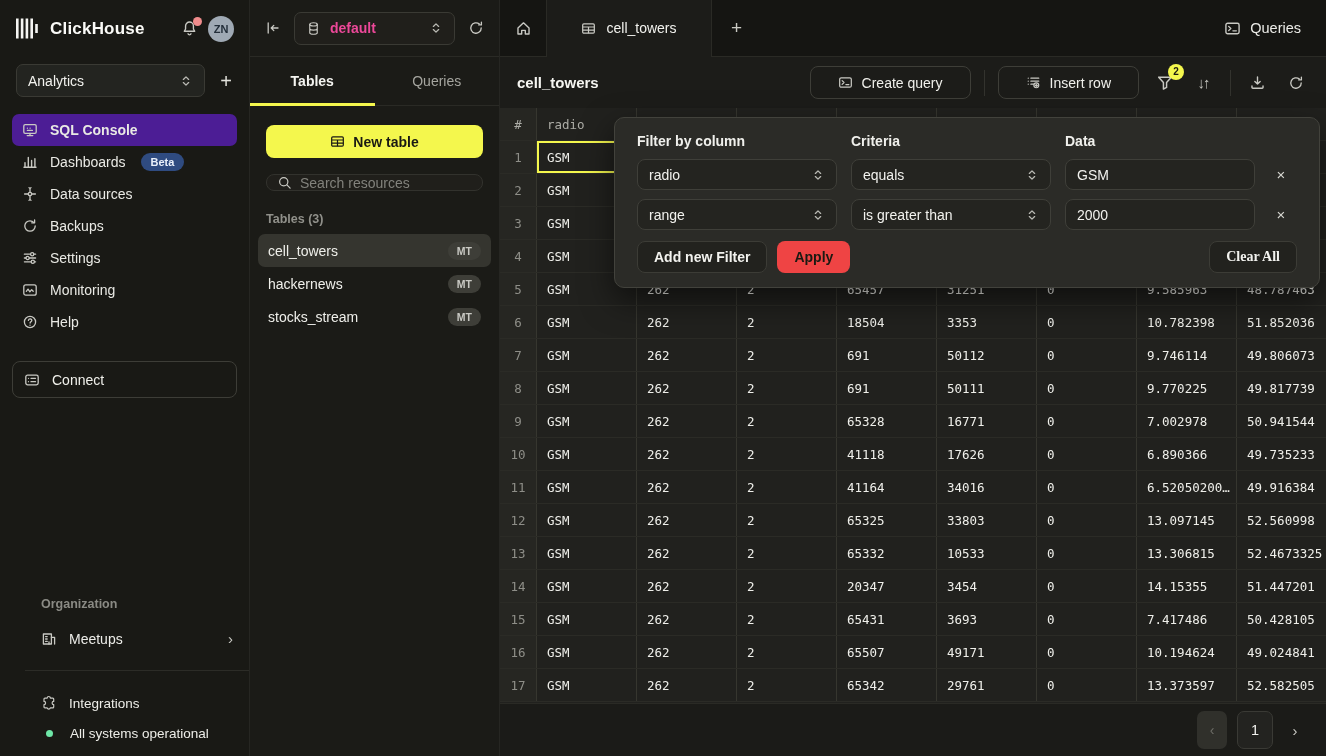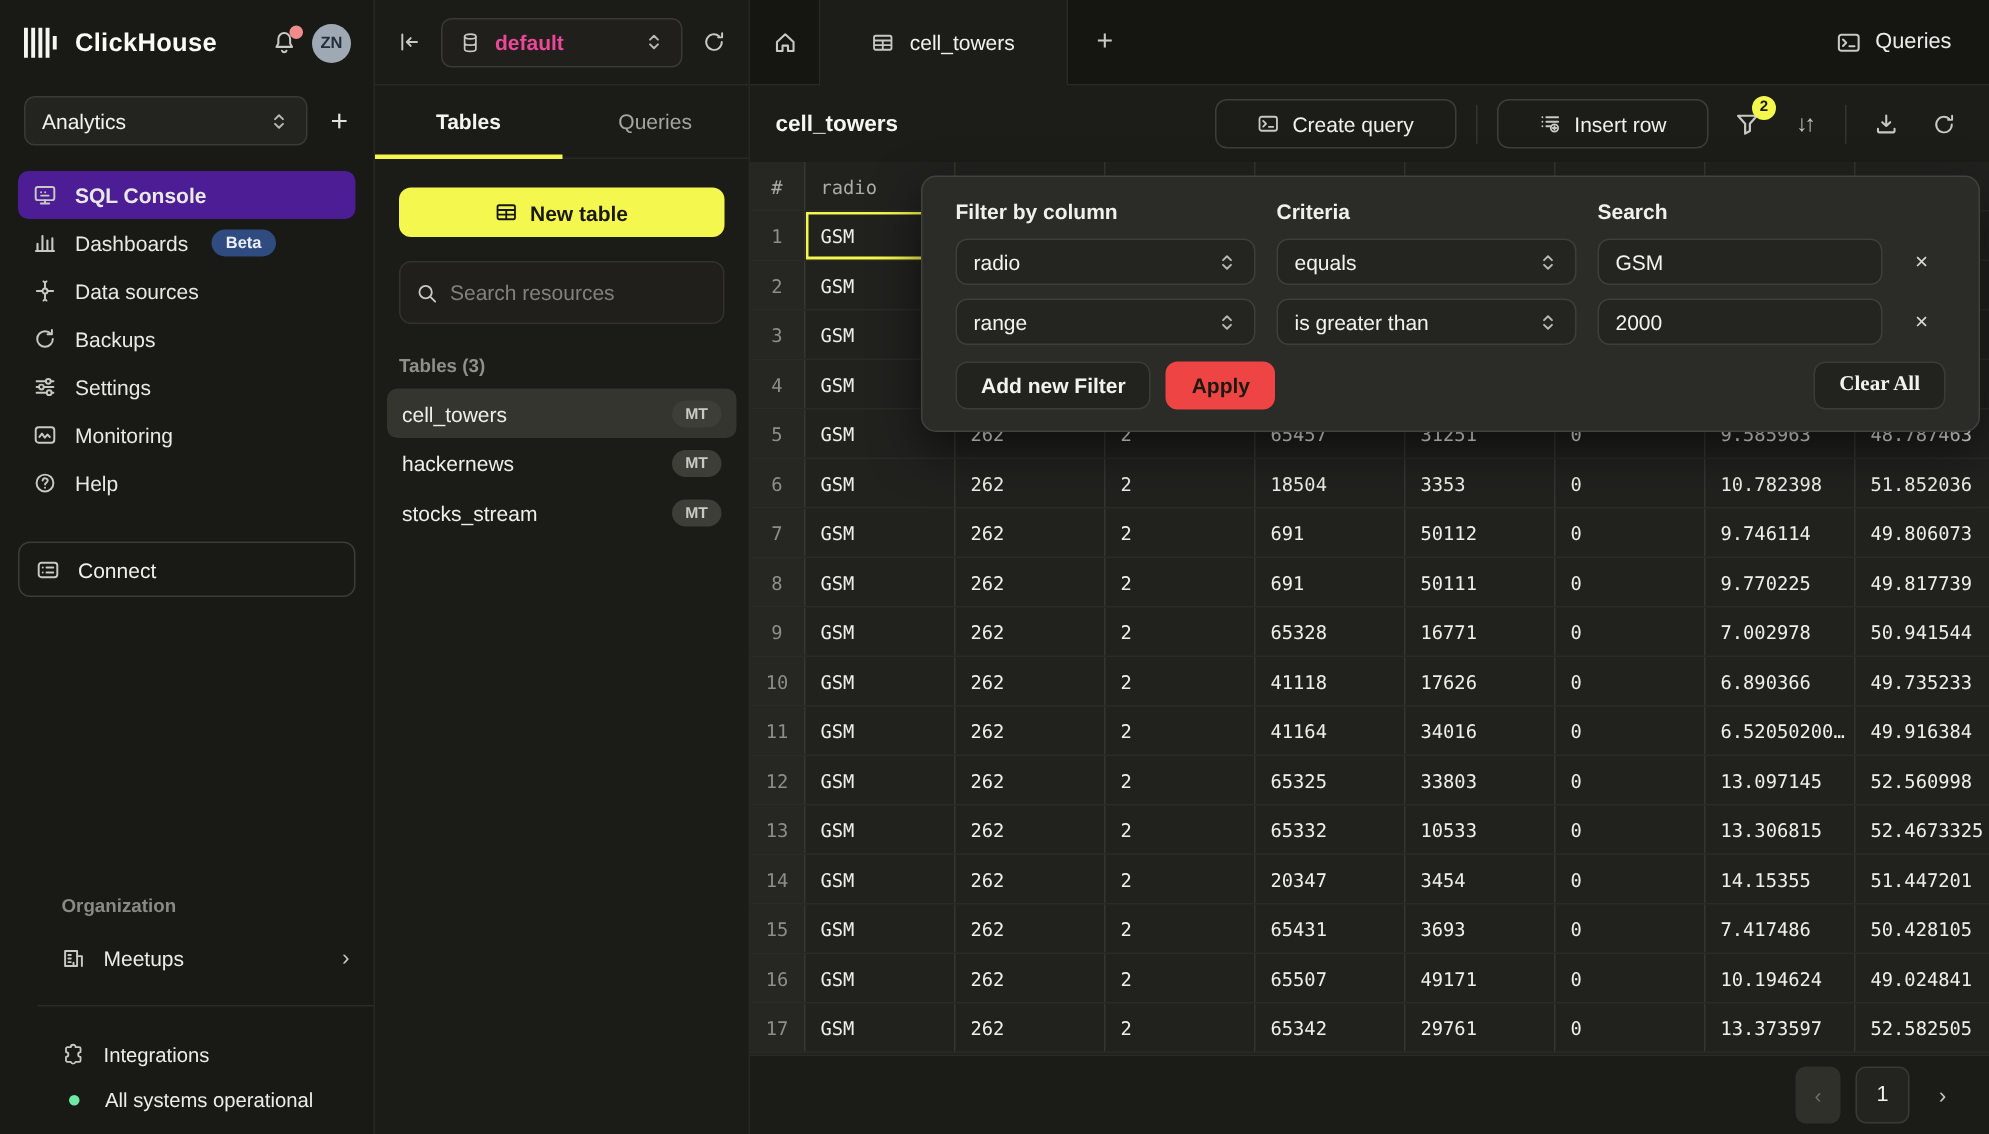--- a/index.html
+++ b/index.html
@@ -37,21 +37,21 @@
   
   .explorer { position:absolute; left:250px; top:0; width:250px; height:756px; background:#1B1B17; border-right:1px solid #262622; }
   .ex-header { height:57px; border-bottom:1px solid #2A2A25; display:flex; align-items:center; padding:0 15px; gap:13px; }
   .db-select { flex:1; height:33px; border:1px solid #3A3A34; border-radius:7px; background:#201F1B; display:flex; align-items:center; gap:9px; padding:0 11px; font-size:14px; font-weight:600; color:#ec4899; }
   .ex-tabs { height:49px; display:flex; border-bottom:1px solid #2A2A25; }
   .ex-tab { flex:1; display:flex; align-items:center; justify-content:center; font-size:14px; position:relative; color:#A5A59F; }
   .ex-tab.act { color:#F4F4F0; font-weight:600; }
   .ex-tab.act::after { content:""; position:absolute; left:0; right:0; bottom:-1px; height:3px; background:#F4F74D; }
   .new-table { margin:19px 16px 0; height:33px; background:#F4F74D; border-radius:8px; display:flex; align-items:center; justify-content:center; gap:8px; color:#191913; font-size:14px; font-weight:600; }
   .new-table .ic { color:#191913; }
-  .searchbox { margin:16px 16px 0; height:42px; background:#201F1B; border:1px solid #32322D; border-radius:8px; display:flex; align-items:center; gap:8px; padding:0 10px; color:#82827C; }
+  .searchbox { margin:16px 16px 0; height:17px; background:#201F1B; border:1px solid #32322D; border-radius:8px; display:flex; align-items:center; gap:8px; padding:0 10px; color:#82827C; }
   .searchbox input { background:none; border:none; outline:none; color:#D8D8D2; font-size:14px; width:100%; font-family:inherit; }
   .searchbox input::placeholder { color:#82827C; }
   .tbl-label { margin:21px 16px 8px; color:#90908A; font-size:12.5px; font-weight:600; }
   .tbl-list { padding:0 8px; }
   .tbl-item { height:33px; border-radius:7px; display:flex; align-items:center; padding:0 10px; font-size:14px; color:#EFEFEA; }
   .tbl-item.sel { background:#35352F; }
   .badge-mt { margin-left:auto; background:#3E3E38; color:#C9C9C3; font-size:10.5px; font-weight:700; padding:3px 9px; border-radius:11px; }
 
   
   .main { position:absolute; left:500px; top:0; width:826px; height:756px; background:#21211E; overflow:hidden; }
@@ -619,21 +619,21 @@
         <div class="gc c-data">13.373597</div>
         <div class="gc c-data">52.582505</div>
       </div>
 
   </div>
 
   <div class="popup">
     <div class="pp-grid">
       <div class="pp-label">Filter by column</div>
       <div class="pp-label">Criteria</div>
-      <div class="pp-label">Search</div>
+      <div class="pp-label">Data</div>
       <div></div>
 
       <div class="pp-select">
         <span>radio</span>
         <span class="chevs">
           <svg width="14" height="14" viewBox="0 0 16 16" fill="none" stroke="currentColor" stroke-width="1.5" stroke-linecap="round" stroke-linejoin="round">
               <path d="M5 6.2 8 3.3l3 2.9M5 9.8l3 2.9 3-2.9"></path>
             </svg>
         </span>
       </div>

